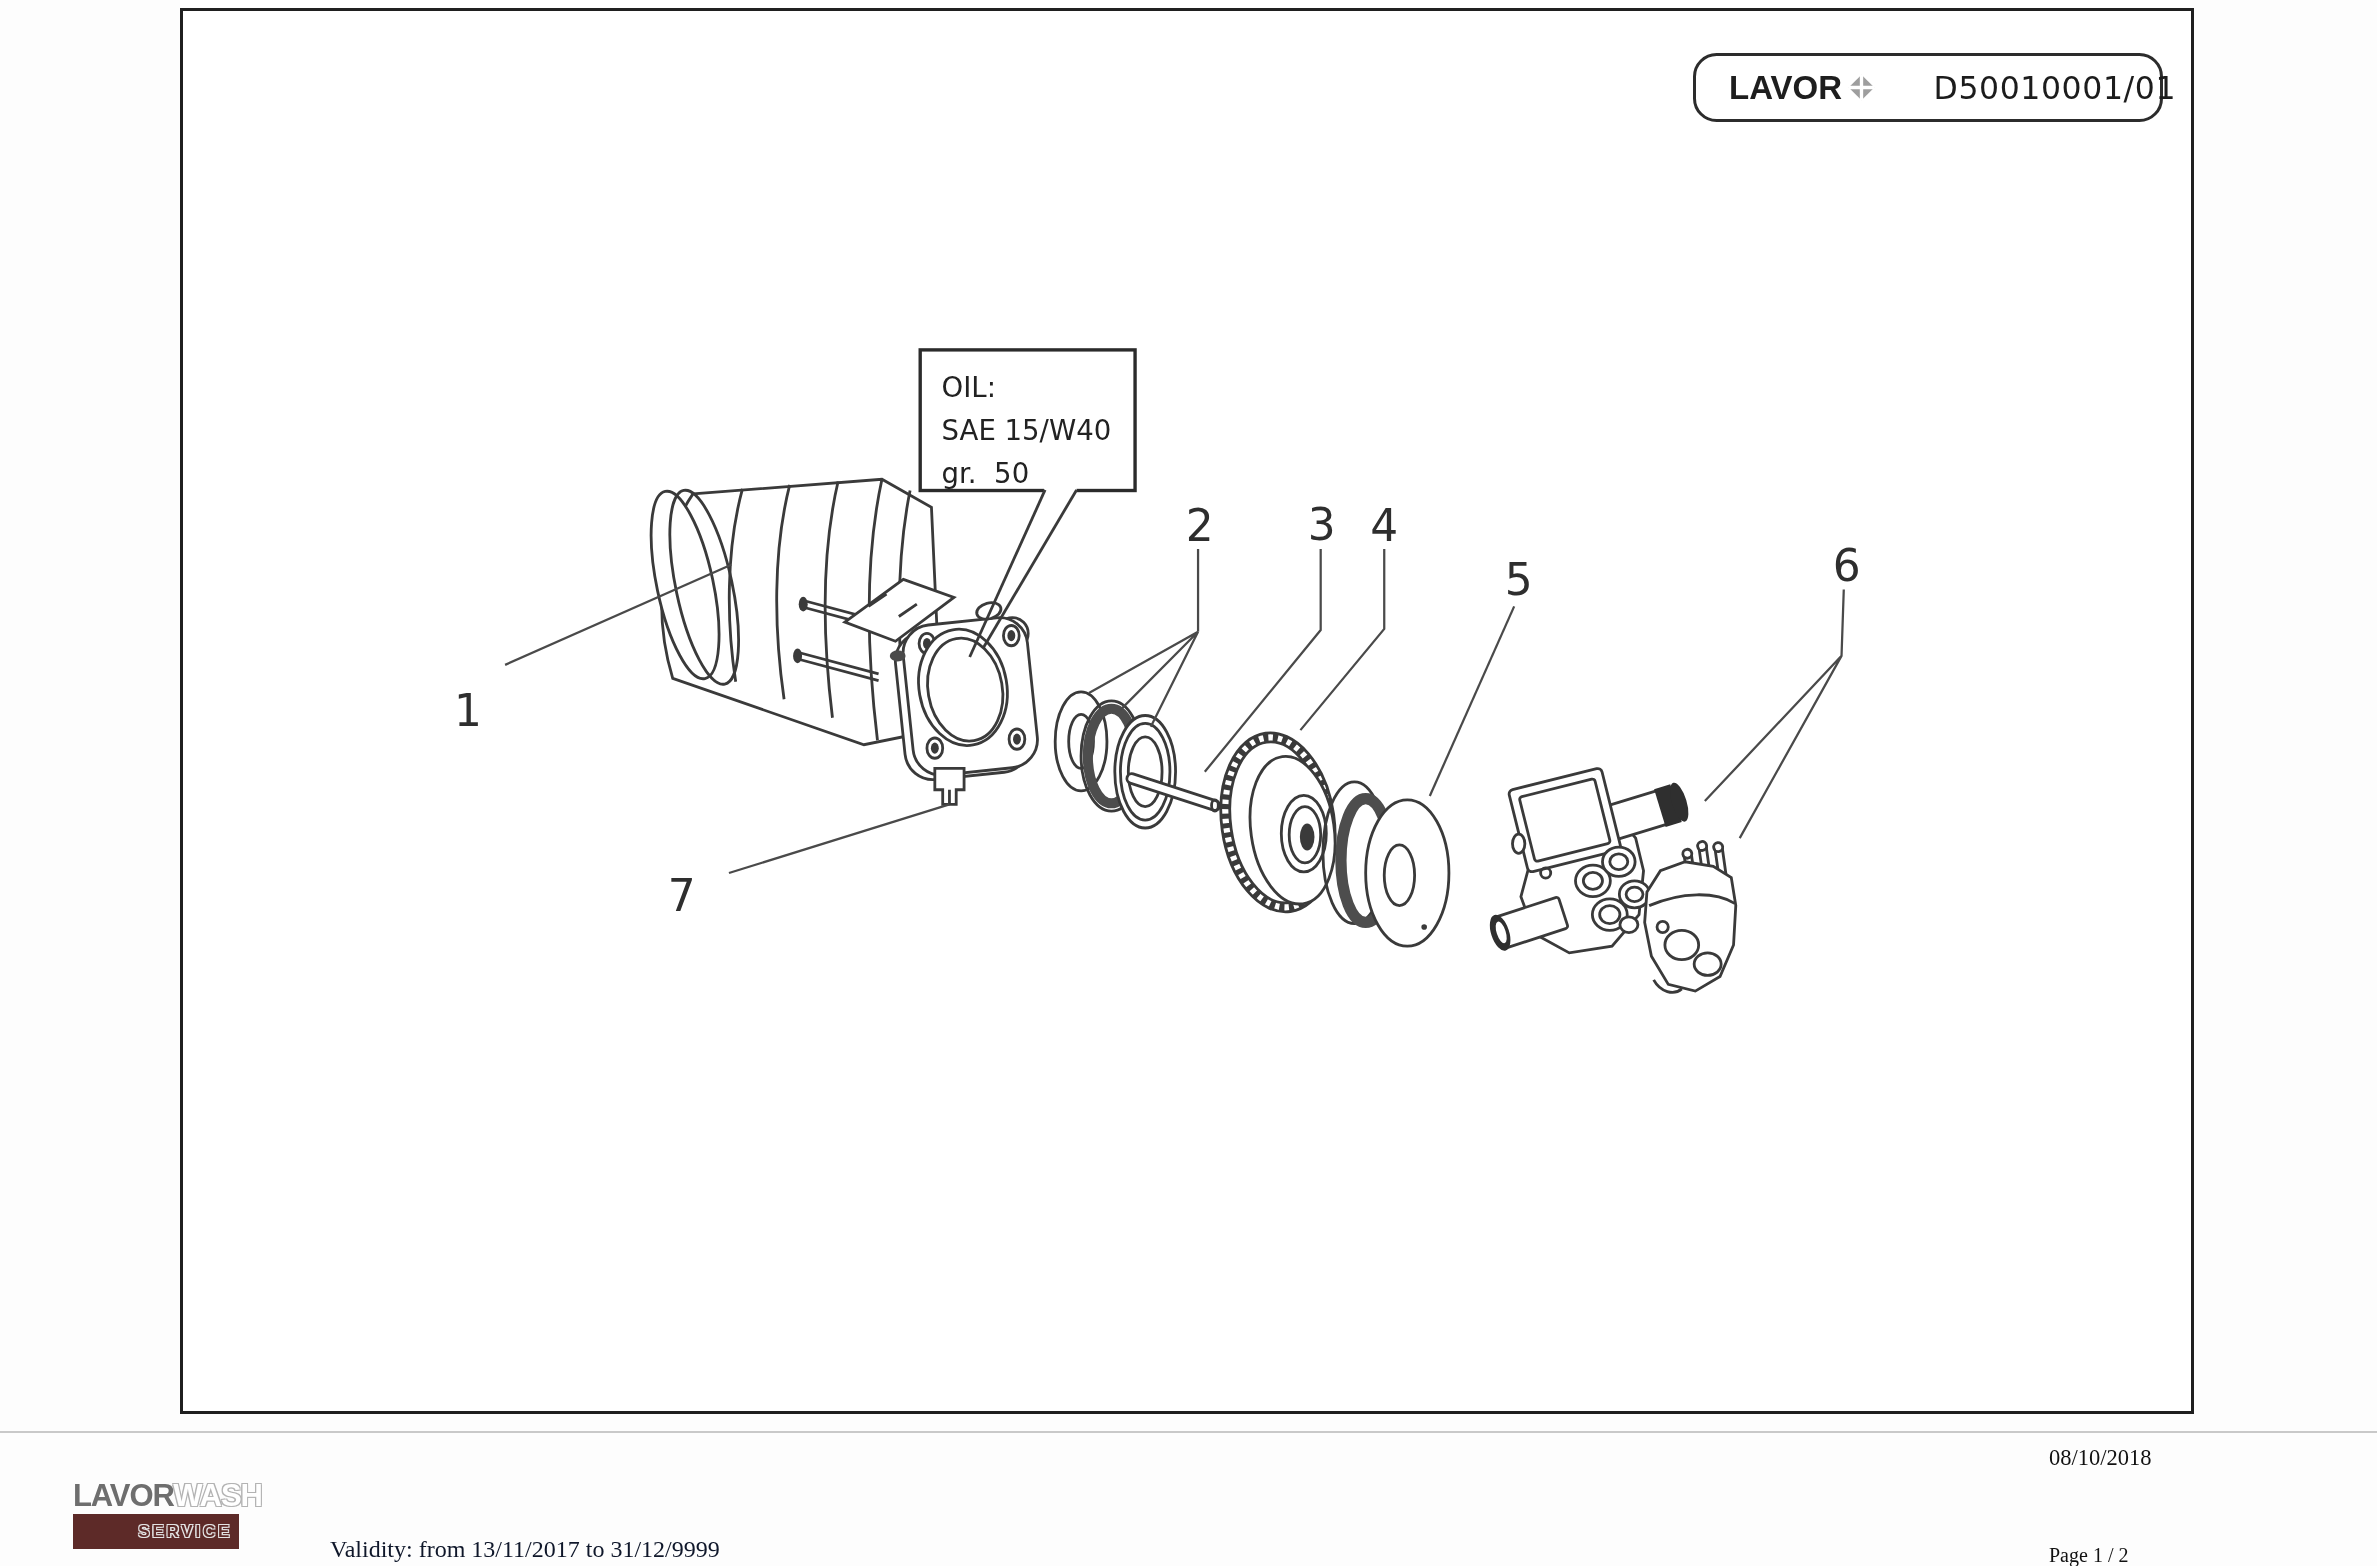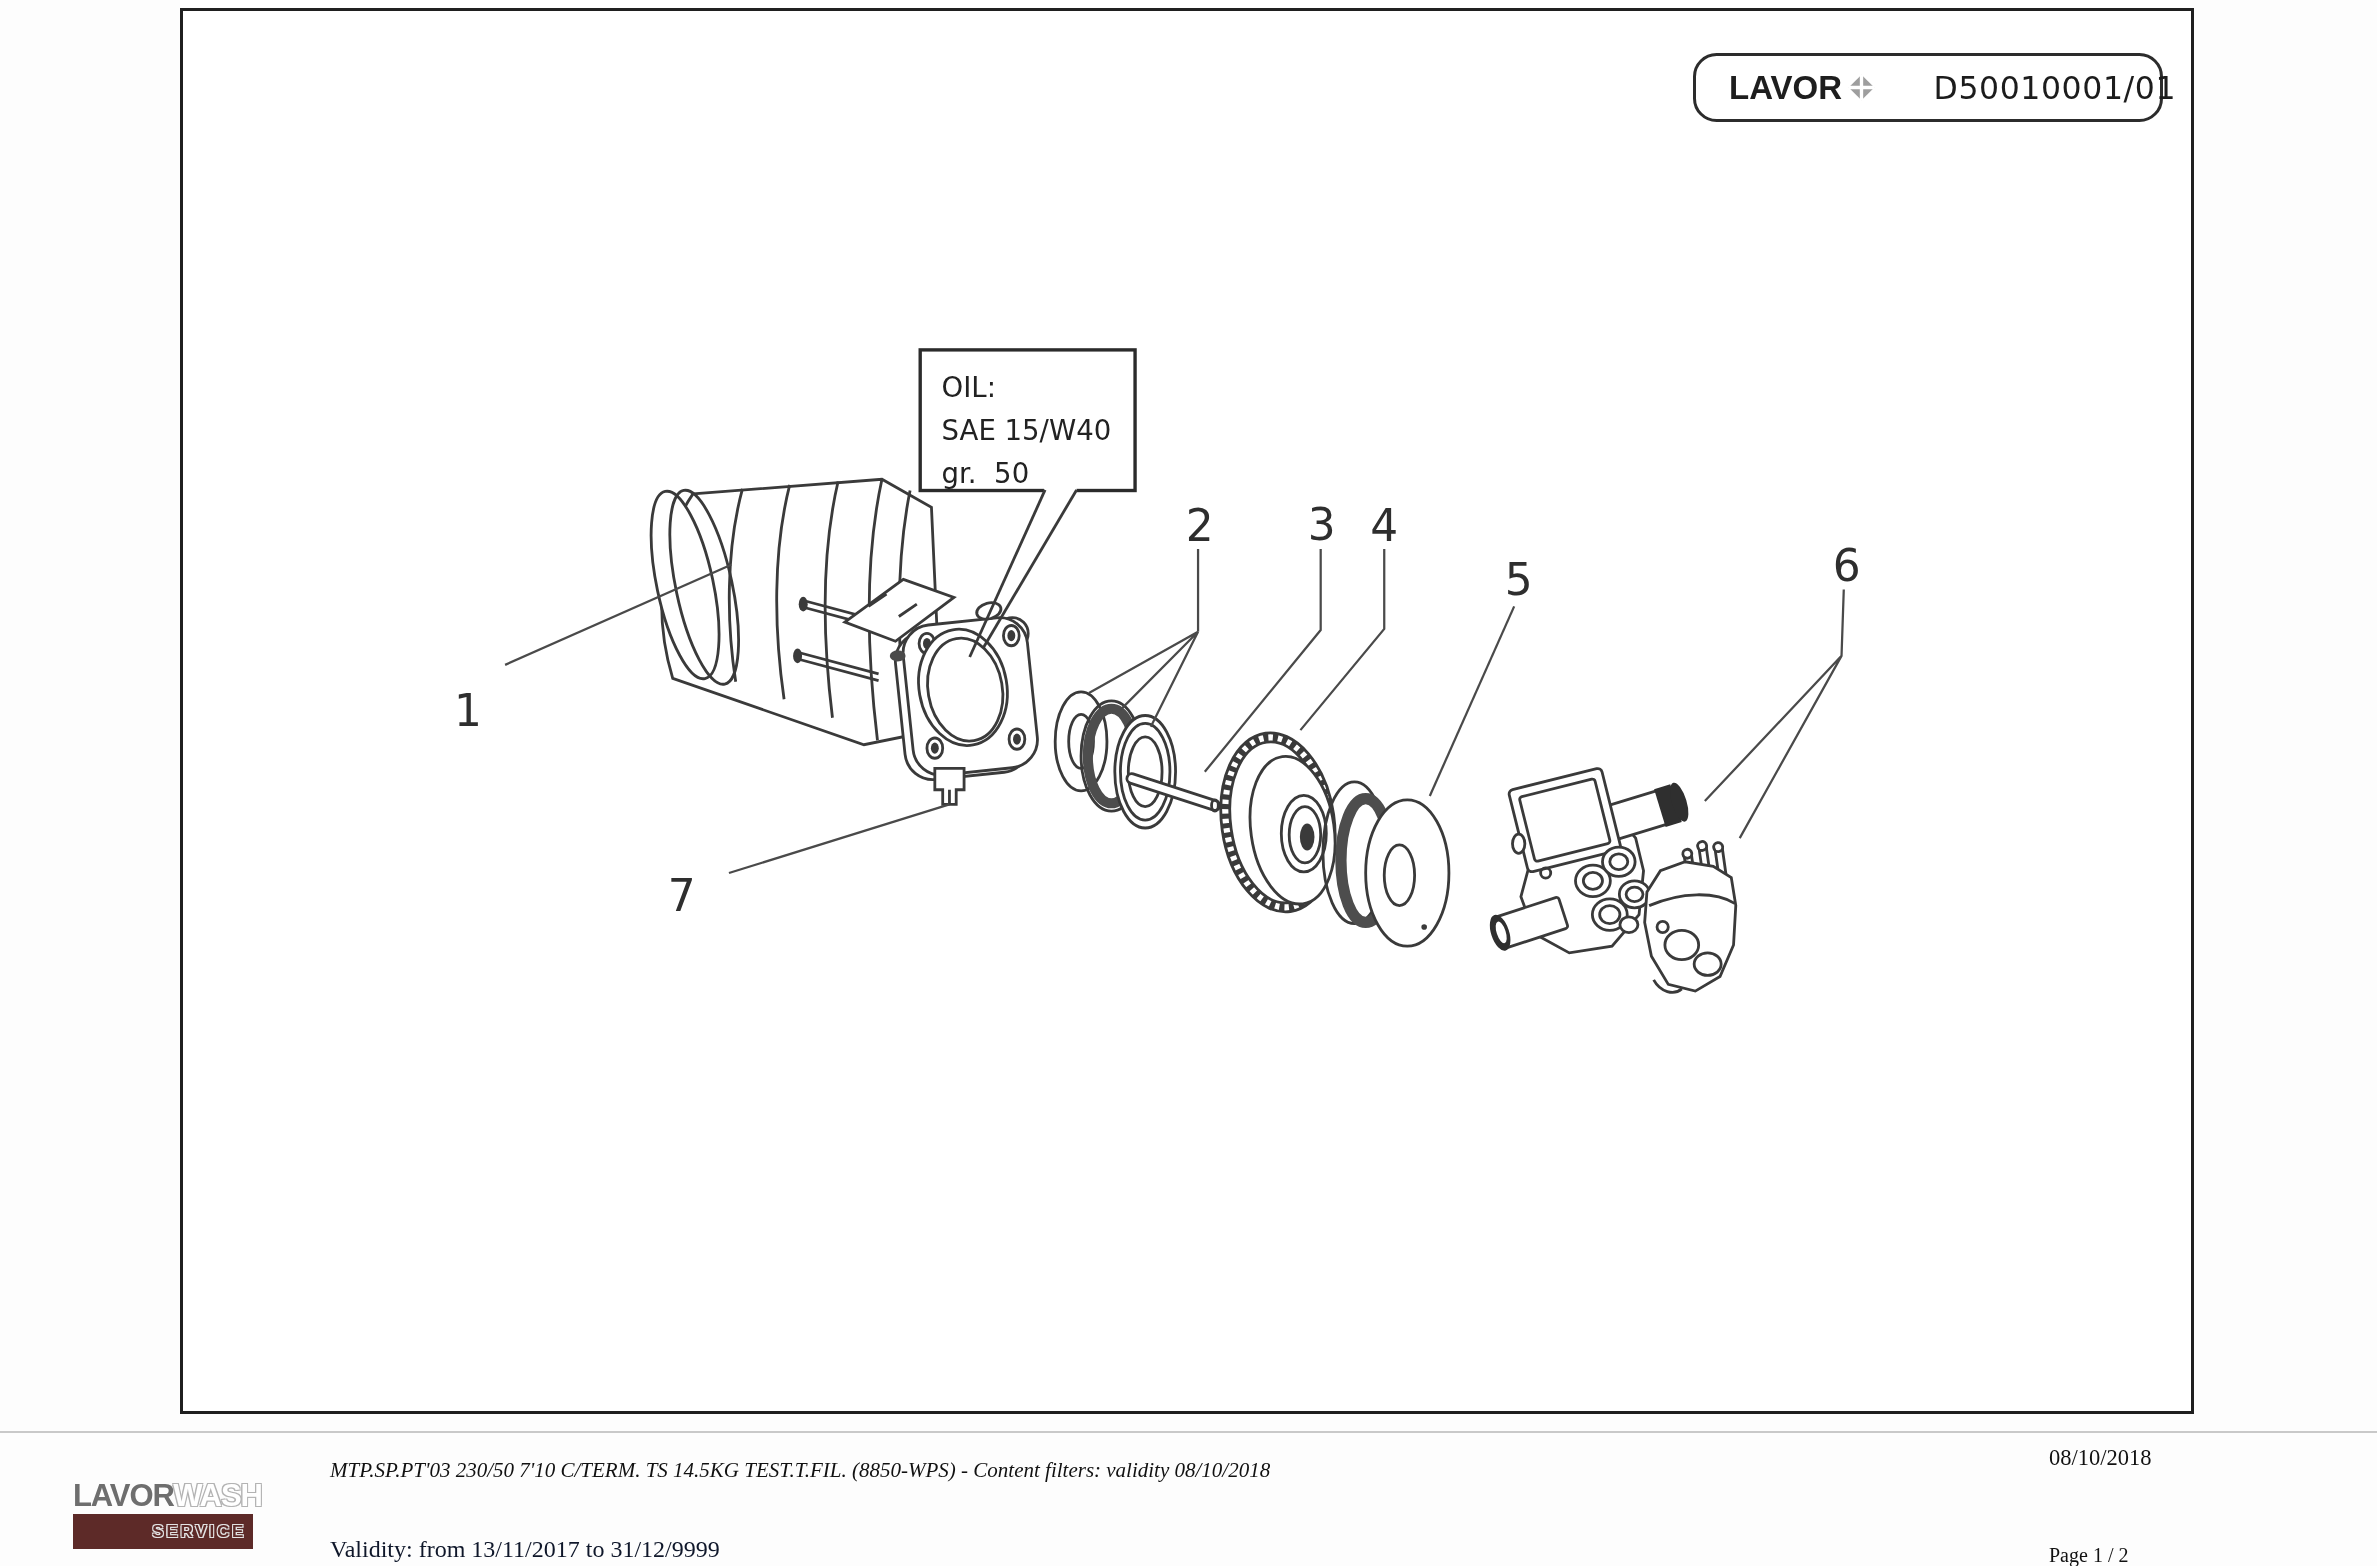--- a/index.html
+++ b/index.html
@@ -17,21 +17,21 @@
   .badge-code{margin-left:58px;font-family:"DejaVu Sans",sans-serif;font-size:31.5px;
               color:#1c1c1c;letter-spacing:0.6px;}
   
   
   .divider{position:absolute;left:0;top:1431px;width:2377px;height:1.7px;background:#c9c9c9;}
   .logo{position:absolute;left:73px;top:1480px;width:170px;}
   .logo-row{font-weight:bold;font-size:31px;letter-spacing:-1.1px;line-height:1;white-space:nowrap;}
   .logo-solid{color:#6e6e6e;}
   .logo-outline{color:#ffffff;text-shadow:-1.1px -1.1px 0 #b3b3b3,1.1px -1.1px 0 #b3b3b3,
                 -1.1px 1.1px 0 #b3b3b3,1.1px 1.1px 0 #b3b3b3;}
-  .logo-service{margin-top:3.4px;width:180px;height:35px;background:#5d2a28;
+  .logo-service{margin-top:3.4px;width:166px;height:35px;background:#5d2a28;
                 display:flex;align-items:center;justify-content:flex-end;padding-right:6.8px;
                 box-sizing:border-box;}
   .logo-service span{font-size:17px;font-weight:bold;letter-spacing:2.8px;color:#5d2a28;
                 text-shadow:-1.1px -1.1px 0 #e3e3e3,1.1px -1.1px 0 #e3e3e3,-1.1px 1.1px 0 #e3e3e3,1.1px 1.1px 0 #e3e3e3;}
   .f-context{position:absolute;left:330px;top:1458px;font-family:"Liberation Serif",serif;
              font-style:italic;font-size:21px;color:#111;white-space:nowrap;}
   .f-title{position:absolute;left:330px;top:1489px;font-family:"Liberation Serif",serif;
            font-weight:bold;font-size:33px;color:#000;white-space:nowrap;}
   .f-validity{position:absolute;left:330px;top:1536px;font-family:"Liberation Serif",serif;
               font-size:24px;color:#0f172a;white-space:nowrap;}
@@ -232,19 +232,18 @@
 
   <div class="logo">
     <div class="logo-row">
       <span class="logo-solid">LAVOR</span><span class="logo-outline">WASH</span>
     </div>
     <div class="logo-service">
       <span>SERVICE</span>
     </div>
   </div>
 
-  <div class="f-context">MTP.SP.PT'03 230/50 7'10 C/TERM. TS 14.5KG TEST.T.FIL. (8850-WPS) - Content filters: validity 08/10/2018</div>
   <div class="f-validity">Validity: from 13/11/2017 to 31/12/9999</div>
   <div class="f-date">08/10/2018</div>
   <div class="f-page">Page 1 / 2</div>
 
 </div>
 
 
 </body></html>

